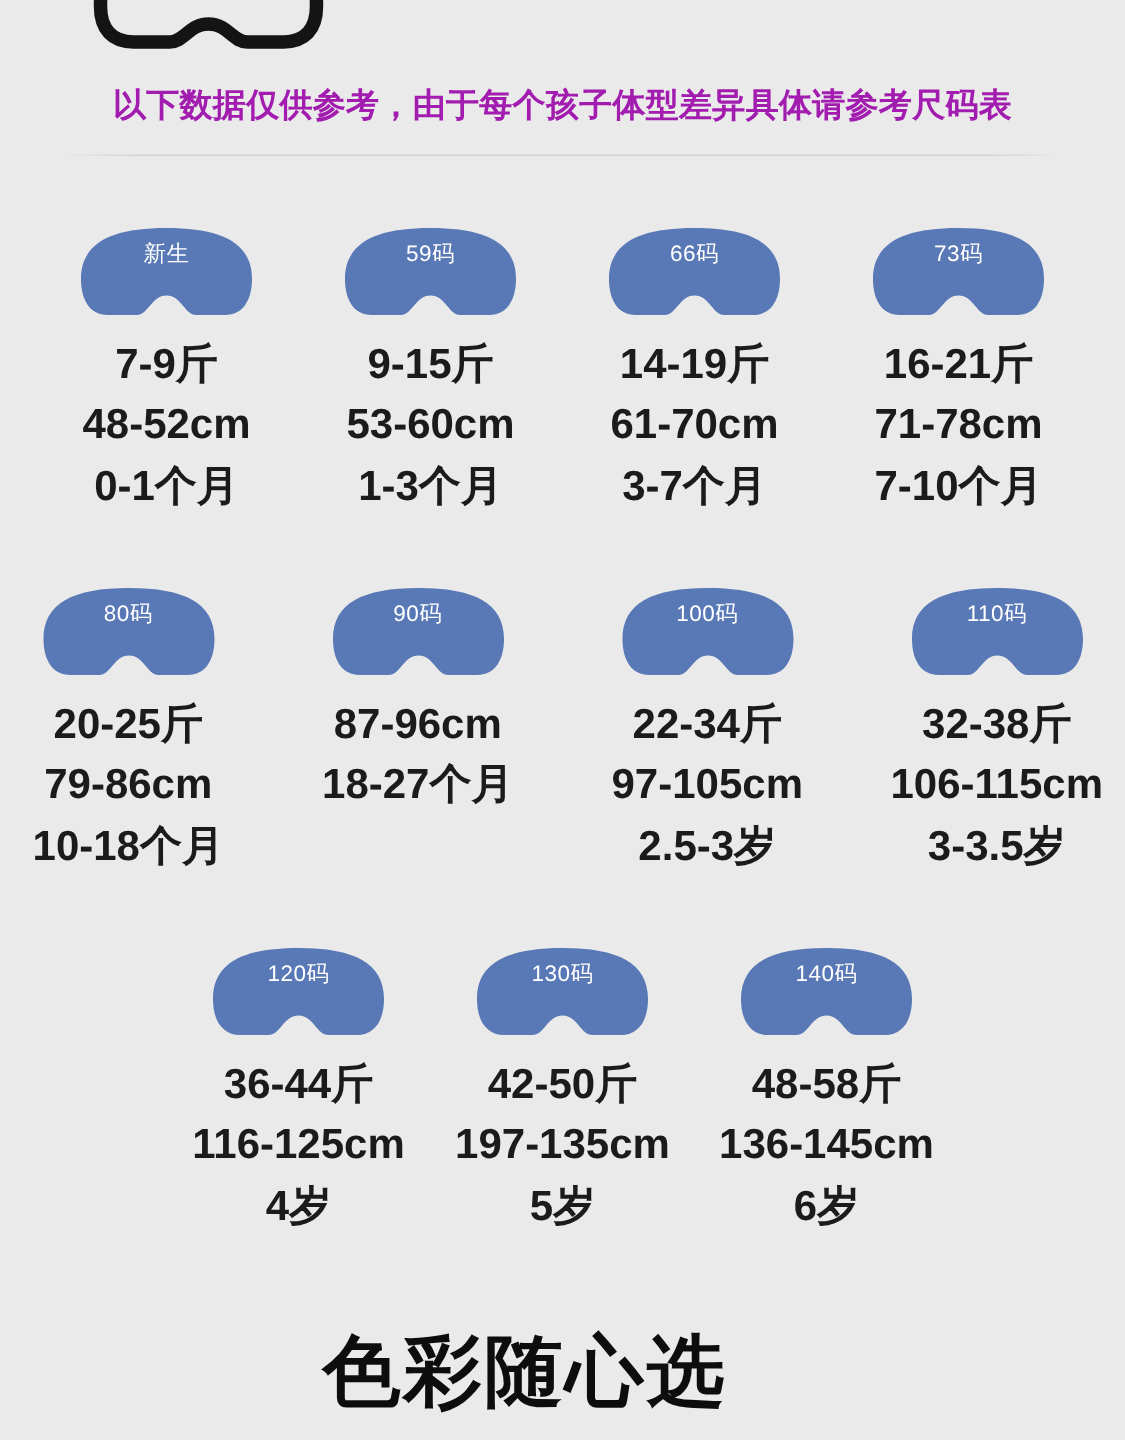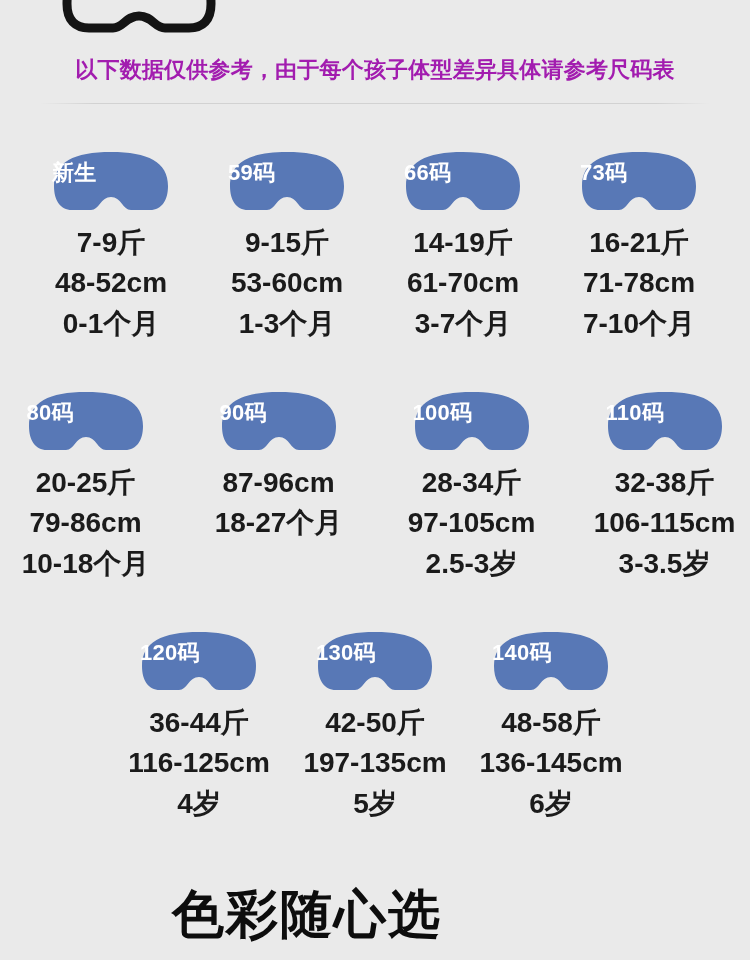--- a/index.html
+++ b/index.html
@@ -73,23 +73,23 @@
     position: relative;
     width: 118px;
     height: 62px;
   }
   .bib svg { display: block; width: 118px; height: 62px; }
   .bib-label {
     position: absolute;
     left: 0;
     top: 12px;
     width: 118px;
-    text-align: left;
-    font-size: 22px;
-    font-weight: 700;
+    text-align: center;
+    font-size: 15px;
+    font-weight: 400;
     color: #ffffff;
     letter-spacing: 0.3px;
     line-height: 1;
   }
 
   .card-lines {
     margin-top: 11px;
     text-align: center;
   }
   .card-line {
@@ -104,20 +104,21 @@
   .footer-title {
     position: absolute;
     left: 0;
     top: 880px;
     width: 614px;
     text-align: center;
     font-size: 52px;
     font-weight: 800;
     color: #0d0d0d;
     letter-spacing: 2px;
+    padding-left: 43px;
   }
 </style>
 </head>
 <body>
 
 <div class="top-badge-wrap">
   <svg viewBox="0 0 172 82" xmlns="http://www.w3.org/2000/svg">
     <path d="M 14 46
              C 14 6, 38 -16, 86 -16
              C 134 -16, 158 6, 158 46
@@ -223,21 +224,21 @@
     </div>
 
     <div class="size-card">
       <div class="bib">
         <svg viewBox="0 0 118 62" xmlns="http://www.w3.org/2000/svg">
           <path d="M 2 36 C 2 12, 22 2, 59 2 C 96 2, 116 12, 116 36 C 116 50, 110 60, 98 60 L 79 60 C 71 60, 69 47, 59 47 C 49 47, 47 60, 39 60 L 20 60 C 8 60, 2 50, 2 36 Z" fill="#5878b6"></path>
         </svg>
         <div class="bib-label">100码</div>
       </div>
       <div class="card-lines">
-        <div class="card-line">28-34斤</div>
+        <div class="card-line">22-34斤</div>
         <div class="card-line">97-105cm</div>
         <div class="card-line">2.5-3岁</div>
       </div>
     </div>
 
     <div class="size-card">
       <div class="bib">
         <svg viewBox="0 0 118 62" xmlns="http://www.w3.org/2000/svg">
           <path d="M 2 36 C 2 12, 22 2, 59 2 C 96 2, 116 12, 116 36 C 116 50, 110 60, 98 60 L 79 60 C 71 60, 69 47, 59 47 C 49 47, 47 60, 39 60 L 20 60 C 8 60, 2 50, 2 36 Z" fill="#5878b6"></path>
         </svg>

